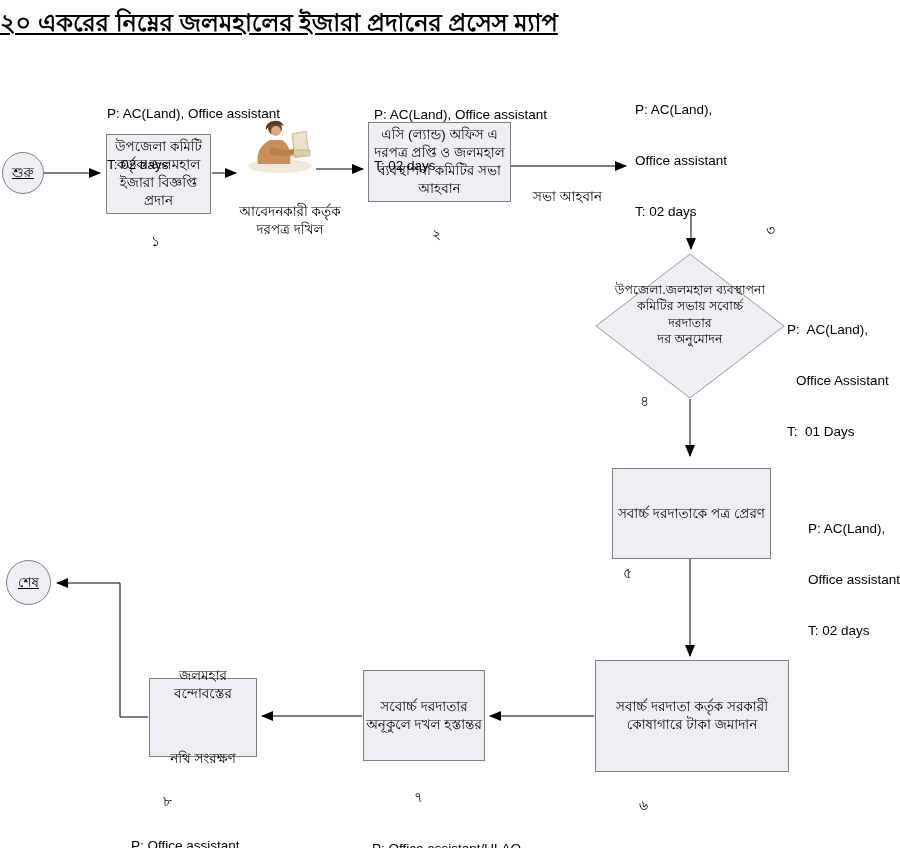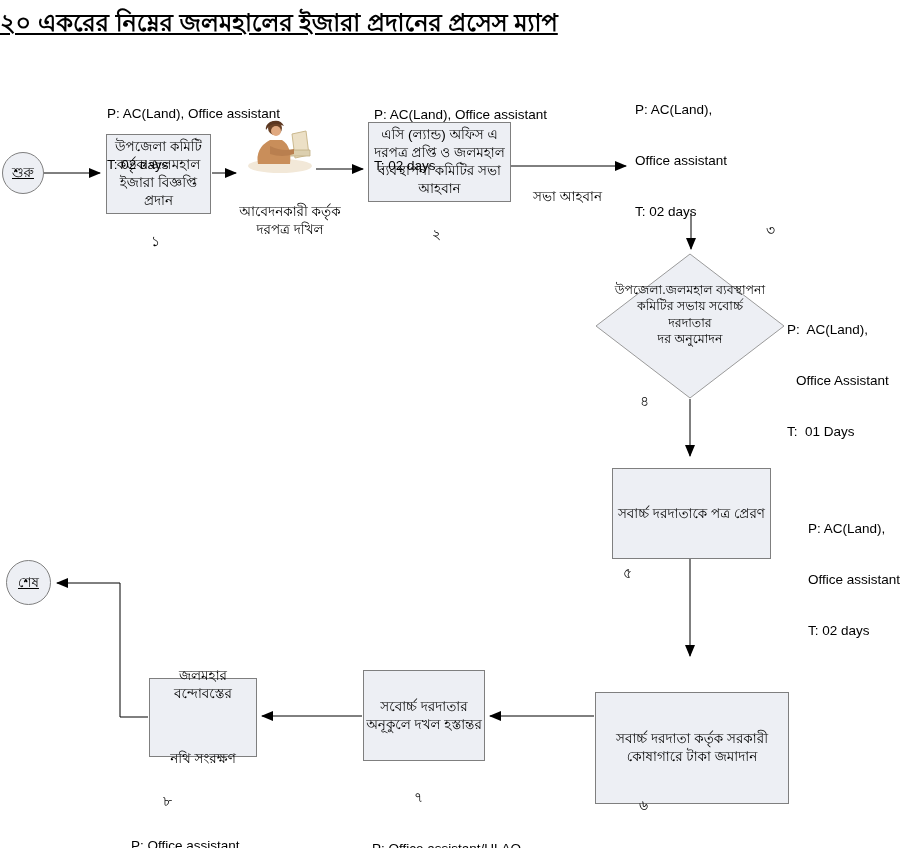--- a/index.html
+++ b/index.html
@@ -119,21 +119,21 @@
   <div class="node" style="left:612px;top:468px;width:159px;height:91px;">
     <div>সবার্চ্চ দরদাতাকে পত্র প্রেরণ</div>
   </div>
   <div class="num" style="left:623px;top:562px;">৫</div>
   <div class="ann" style="left:808px;top:486px;">
     <div>P: AC(Land),</div>
     <div>Office assistant</div>
     <div>T: 02 days</div>
   </div>
 
-  <div class="node" style="left:595px;top:692px;width:194px;height:112px;">
+  <div class="node" style="left:595px;top:660px;width:194px;height:112px;">
     <div>সবার্চ্চ দরদাতা কর্তৃক সরকারী</div>
     <div>কোষাগারে টাকা জমাদান</div>
   </div>
   <div class="num" style="left:639px;top:794px;">৬</div>
   <div class="ann" style="left:608px;top:812px;">
     <div>P: Office assistant/Clients</div>
     
   </div>
 
   <div class="node" style="left:363px;top:670px;width:122px;height:91px;">

